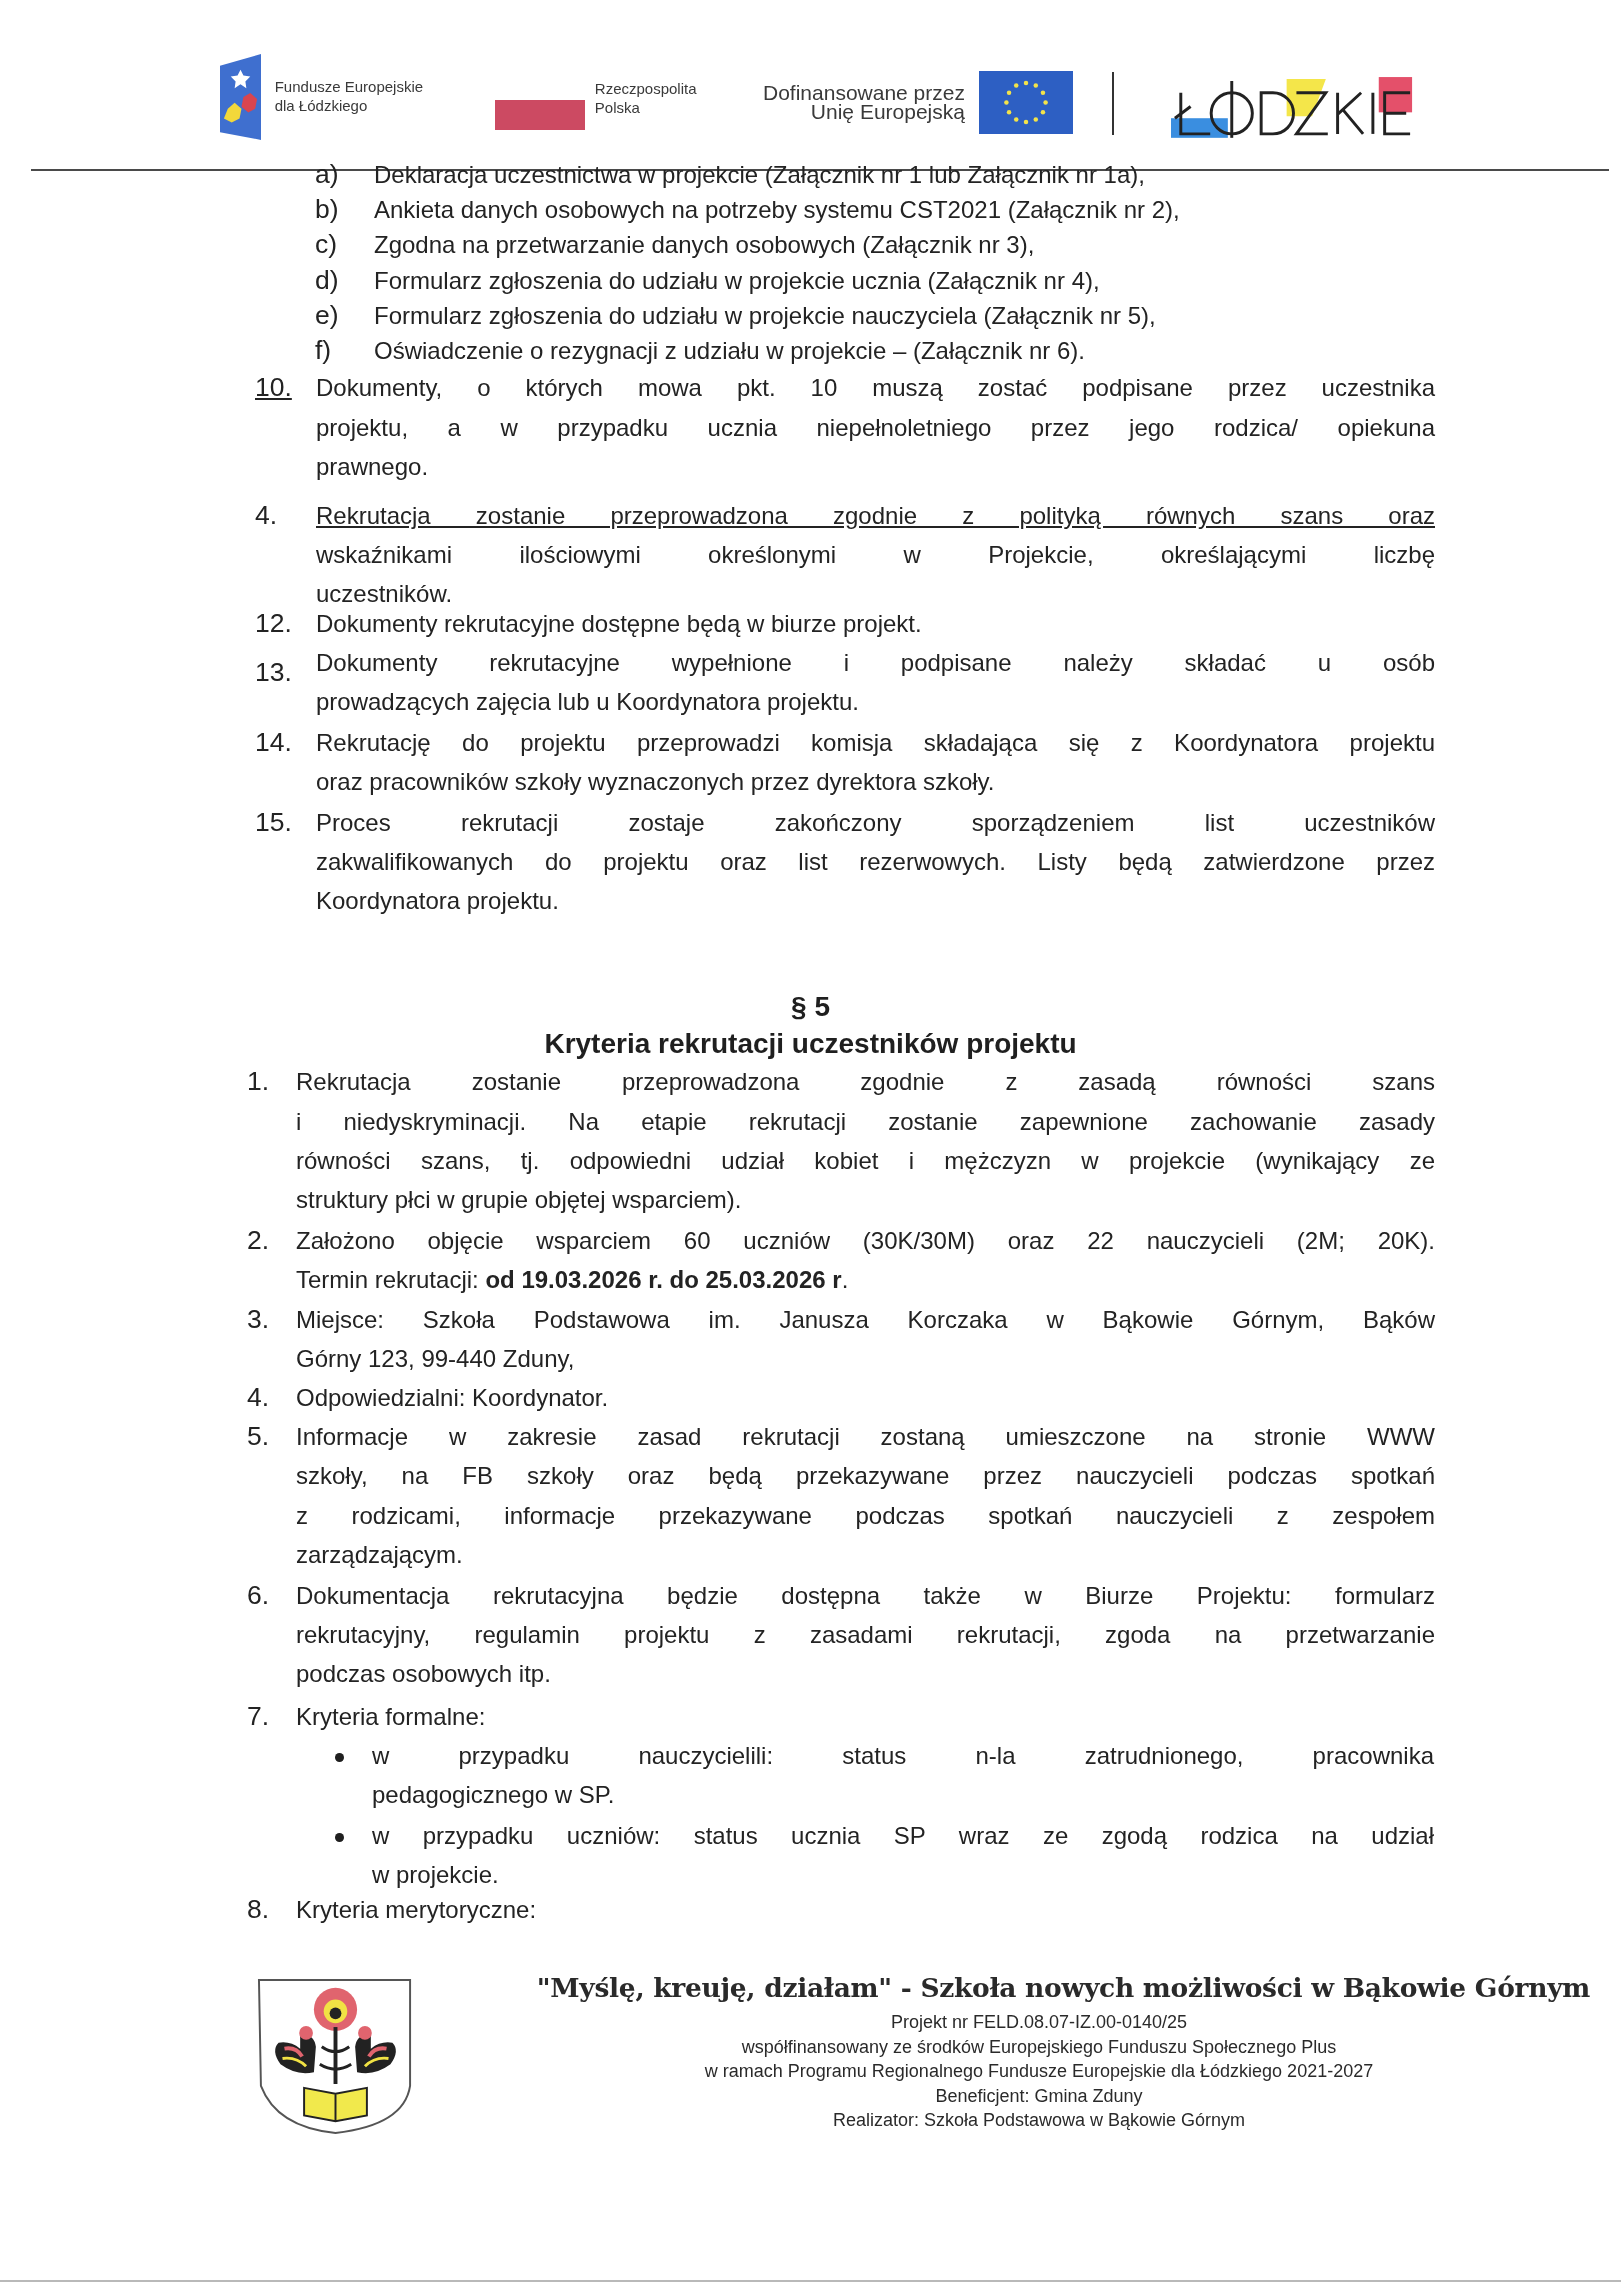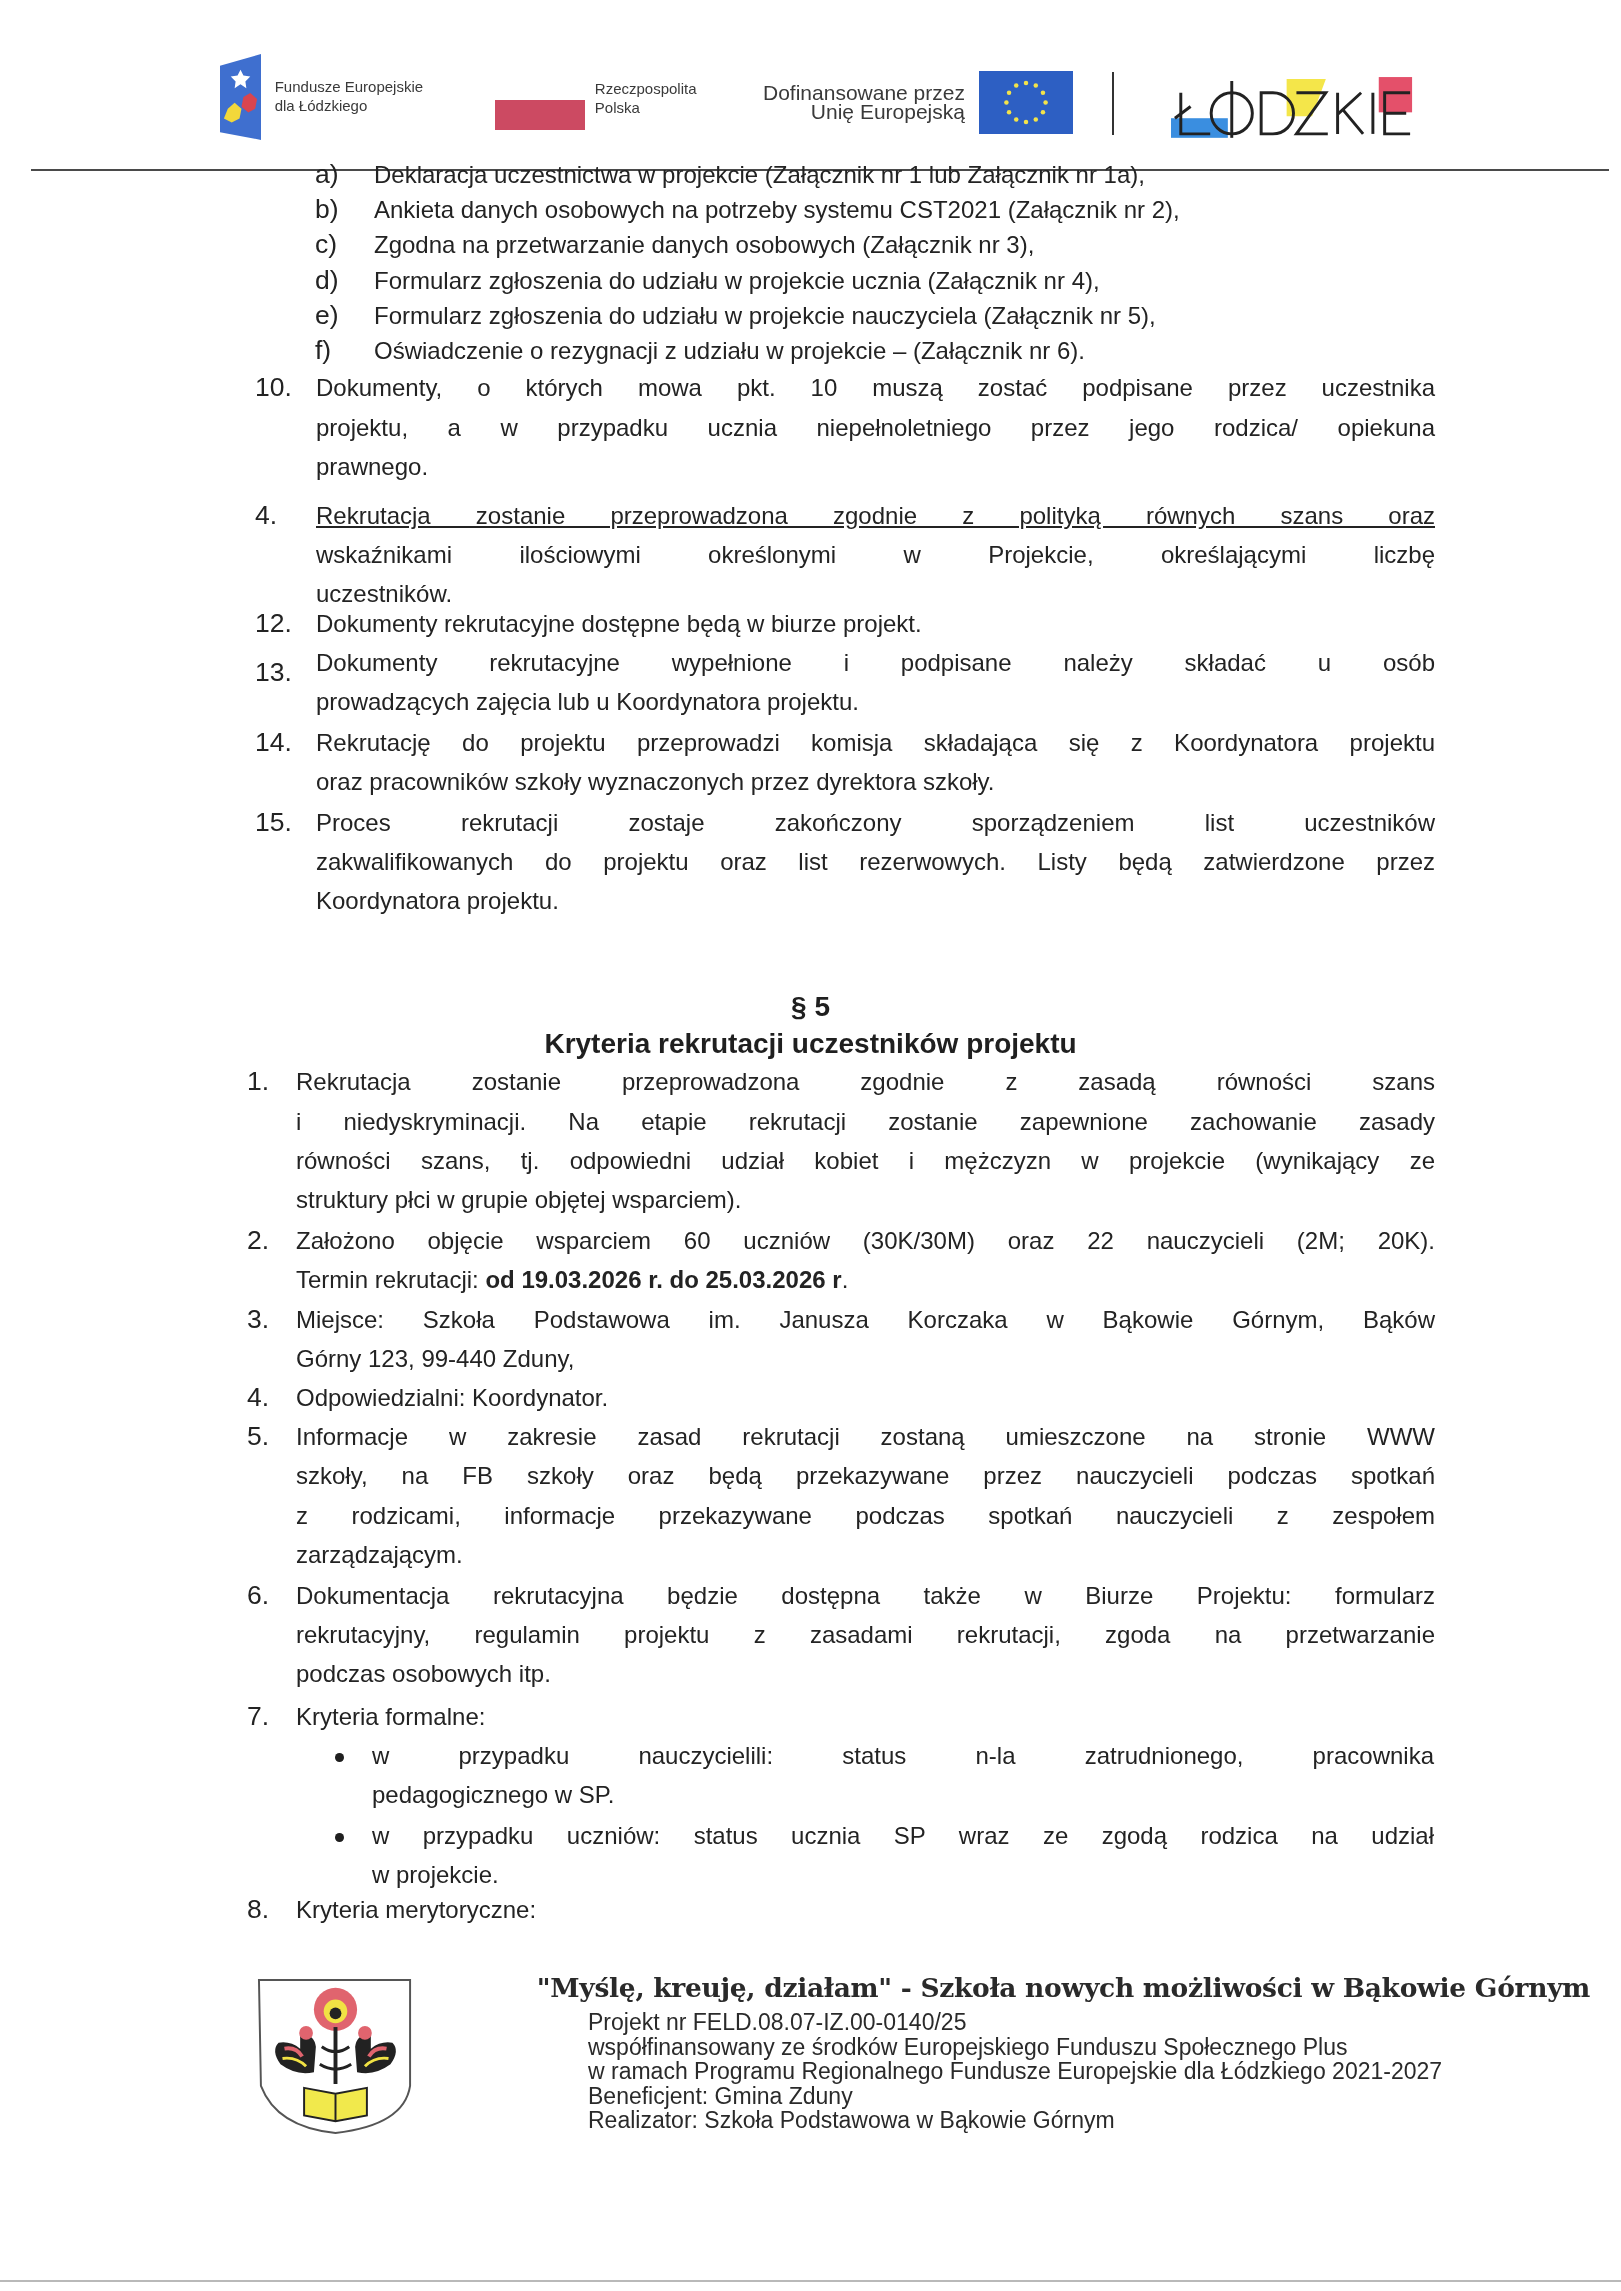--- a/index.html
+++ b/index.html
@@ -29,21 +29,21 @@
   .just { text-align: justify; text-align-last: justify; white-space: normal; }
   .lbl { position: absolute; font-size: 26.5px; line-height: 31px; color: #232323; }
   .bold { font-weight: bold; }
   .center { position: absolute; left: 0; width: 1621px; text-align: center; font-size: 28px; line-height: 33px; font-weight: bold; color: #1f1f1f; }
   .bullet { position: absolute; width: 8.8px; height: 8.8px; border-radius: 50%; background: #1f1f1f; }
 
   
   .crest { position: absolute; left: 257px; top: 1978px; width: 157px; height: 157px; }
   .footer-title { position: absolute; left: 490px; top: 1972px; width: 1100px; text-align: right;
                   font-family: "DejaVu Serif", serif; font-weight: bold; font-size: 26.5px; color: #2a2a2a; letter-spacing: -0.3px; }
-  .footer-line { position: absolute; left: 588px; width: 902px; font-size: 23px; line-height: 23.5px; color: #2a2a2a; }
+  .footer-line { position: absolute; left: 588px; width: 902px; text-align: center; font-size: 18px; line-height: 23.5px; color: #2a2a2a; }
   .bottom-rule { position: absolute; left: 0; top: 2280px; width: 1621px; height: 2px; background: #b9b9b9; }
 </style>
 </head>
 <body>
 
 <div class="header">
   <div class="logo-fe">
     <svg class="fe-mark" viewBox="0 0 42 88" width="41" height="86">
       <polygon points="0,12 42,0 42,88 0,80" fill="#3f6fcf"></polygon>
       <polygon points="8,56 15,50 22,56 20,66 12,70 4,66" fill="#f3d83a"></polygon>
@@ -120,21 +120,21 @@
     <div class="lbl" style="left: 315px; top: 194px;">b)</div>
     <div class="line" style="left: 374px; top: 194px;">Ankieta danych osobowych na potrzeby systemu CST2021 (Załącznik nr 2),</div>
     <div class="lbl" style="left: 315px; top: 229px;">c)</div>
     <div class="line" style="left: 374px; top: 229px;">Zgodna na przetwarzanie danych osobowych (Załącznik nr 3),</div>
     <div class="lbl" style="left: 315px; top: 265px;">d)</div>
     <div class="line" style="left: 374px; top: 265px;">Formularz zgłoszenia do udziału w projekcie ucznia (Załącznik nr 4),</div>
     <div class="lbl" style="left: 315px; top: 300px;">e)</div>
     <div class="line" style="left: 374px; top: 300px;">Formularz zgłoszenia do udziału w projekcie nauczyciela (Załącznik nr 5),</div>
     <div class="lbl" style="left: 315px; top: 335px;">f)</div>
     <div class="line" style="left: 374px; top: 335px; text-align: right;">Oświadczenie o rezygnacji z udziału w projekcie – (Załącznik nr 6).</div>
-    <div class="lbl" style="left: 255px; top: 372px;">10.</div>
+    <div class="lbl" style="left: 255px; top: 372px; text-decoration: underline;">10.</div>
     <div class="line just" style="left: 316px; top: 372px; width: 1119px;">Dokumenty, o których mowa pkt. 10 muszą zostać podpisane przez uczestnika</div>
     <div class="line just" style="left: 316px; top: 412px; width: 1119px;">projektu, a w przypadku ucznia niepełnoletniego przez jego rodzica/ opiekuna</div>
     <div class="line" style="left: 316px; top: 451px;">prawnego.</div>
     <div class="lbl" style="left: 255px; top: 500px;">4.</div>
     <div class="line just" style="left: 316px; top: 500px; width: 1119px; text-decoration: underline;">Rekrutacja zostanie przeprowadzona zgodnie z polityką równych szans oraz</div>
     <div class="line just" style="left: 316px; top: 539px; width: 1119px;">wskaźnikami ilościowymi określonymi w Projekcie, określającymi liczbę</div>
     <div class="line" style="left: 316px; top: 578px;">uczestników.</div>
     <div class="lbl" style="left: 255px; top: 608px;">12.</div>
     <div class="line" style="left: 316px; top: 608px;">Dokumenty rekrutacyjne dostępne będą w biurze projekt.</div>
     <div class="lbl" style="left: 255px; top: 657px;">13.</div>

